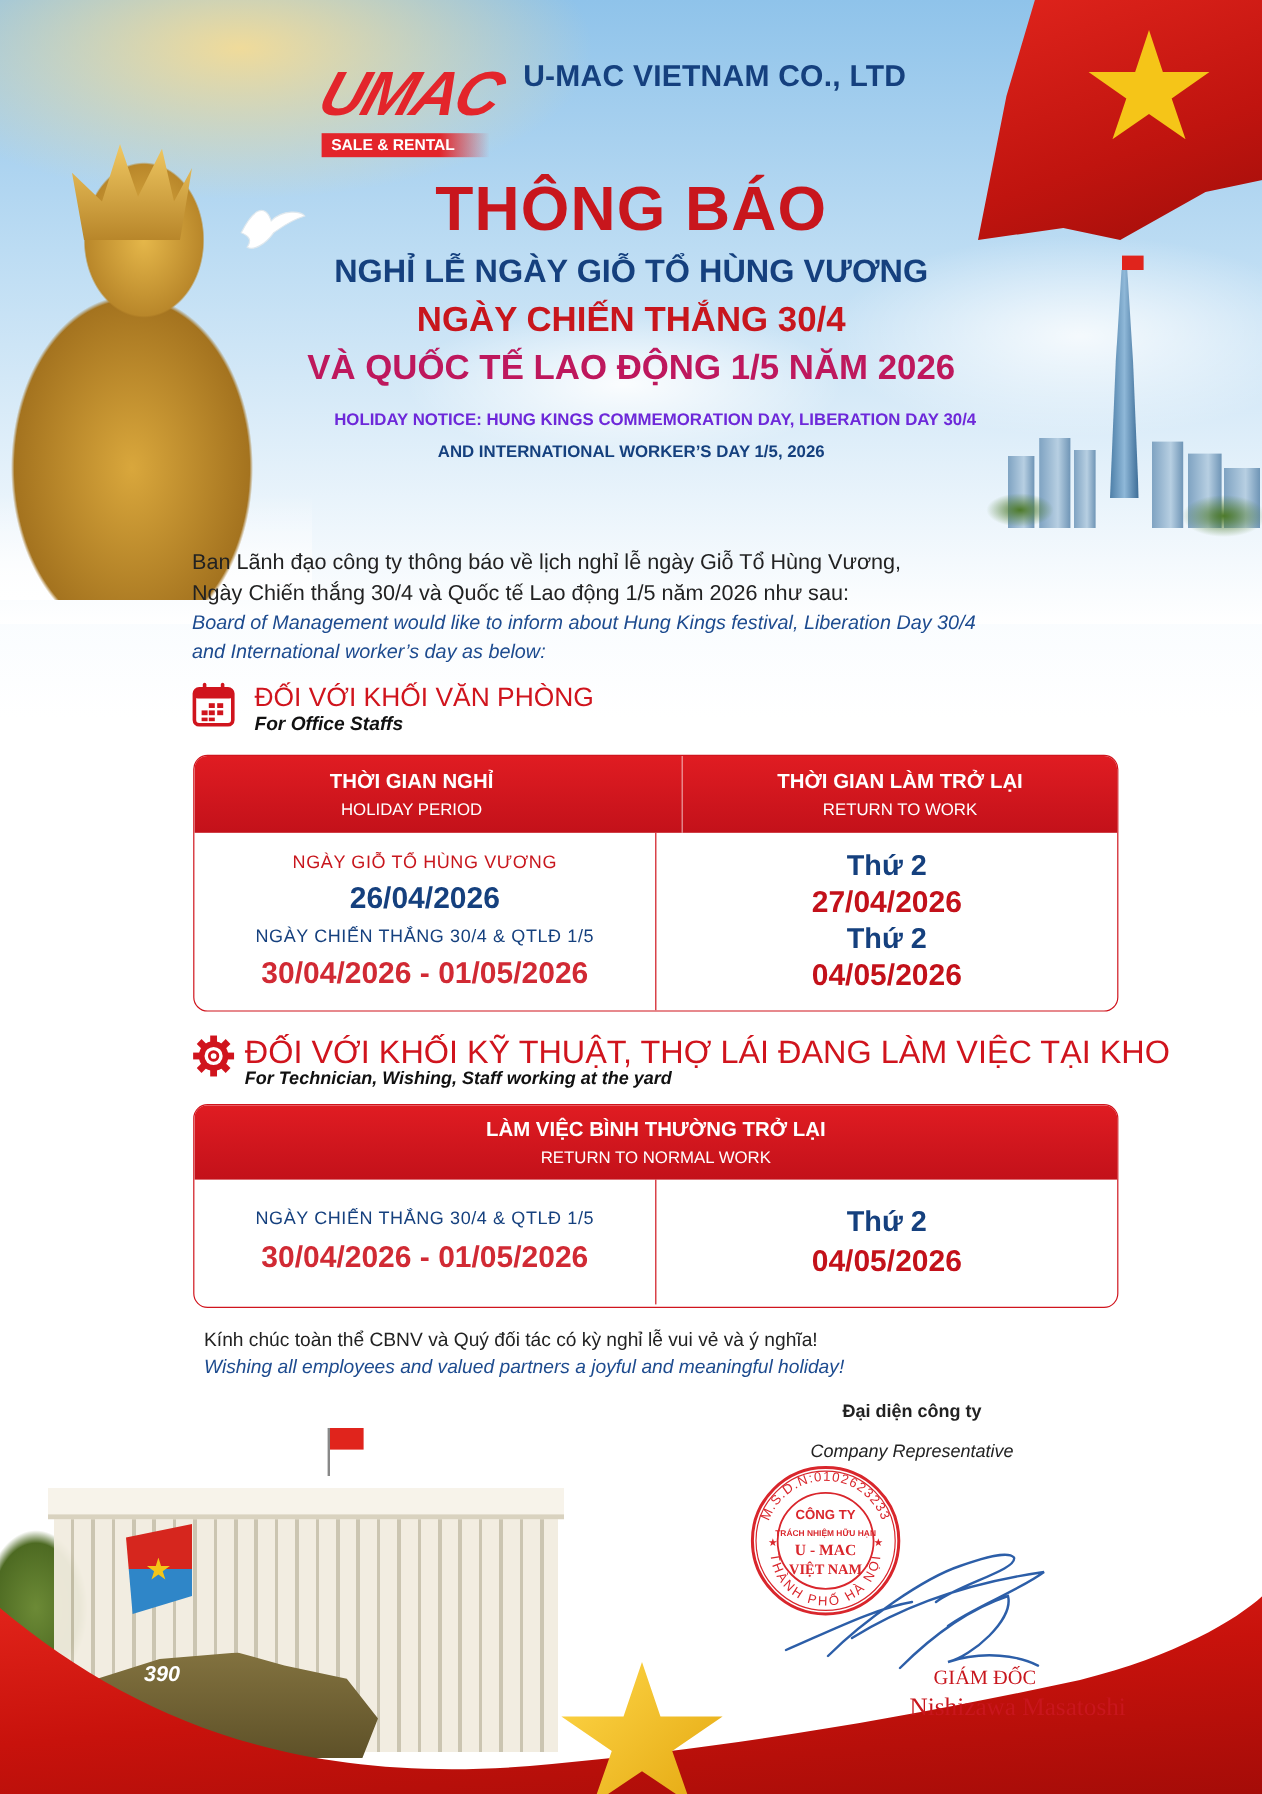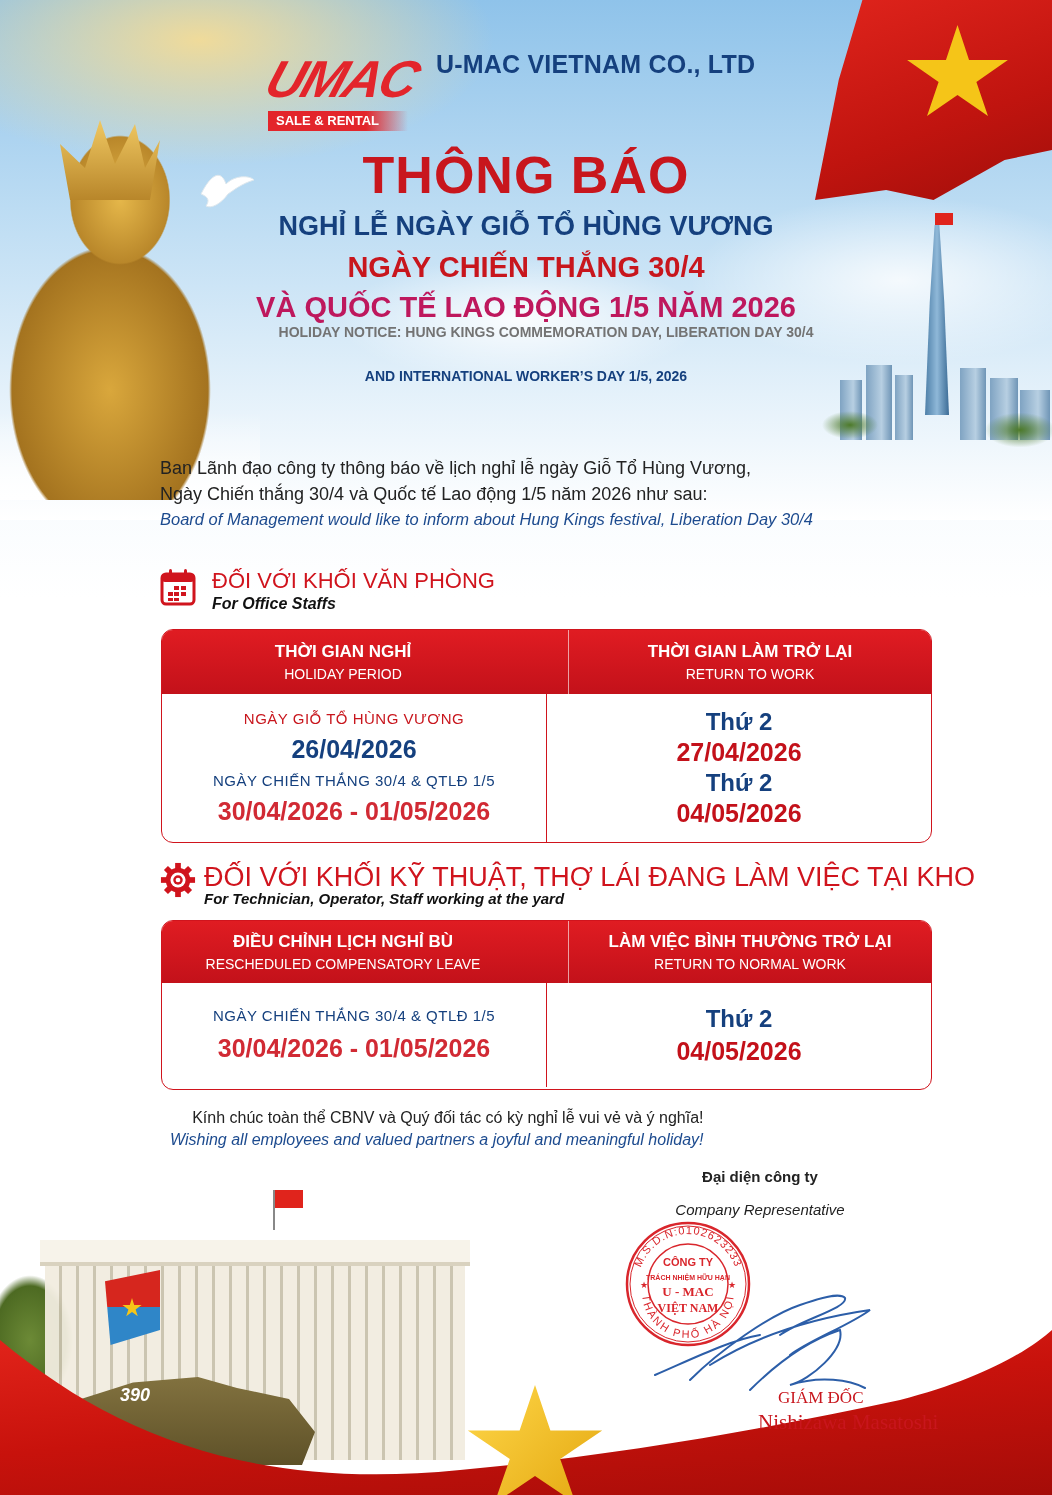--- a/index.html
+++ b/index.html
@@ -99,21 +99,21 @@
     position:absolute; left:0; top:59px; width:140px; height:20px;
     background:linear-gradient(90deg,#e3252b 70%, rgba(227,37,43,0));
     color:#fff; font-weight:bold; font-size:13px; line-height:20px; padding-left:8px;
   }
   .company { position:absolute; left:436px; top:50px; color:#15407e; font-weight:bold; font-size:25px; letter-spacing:0.2px; }
   .title-main { position:absolute; left:0; width:1052px; top:145px; text-align:center; color:#c8161d; font-weight:bold; font-size:52px; letter-spacing:1px; }
   .title-line { position:absolute; left:0; width:1052px; text-align:center; font-weight:bold; }
   .t1 { top:211px; color:#15407e; font-size:27px; }
   .t2 { top:251px; color:#c8161d; font-size:29px; }
   .t3 { top:291px; color:#be185d; font-size:29px; }
-  .t4 { top:324px; color:#737373; font-size:14px;padding-left:40px; }
+  .t4 { top:341px; color:#6d28d9; font-size:14px;padding-left:40px; }
   .t5 { top:368px; color:#15407e; font-size:14px; }
 
   .intro { position:absolute; left:160px; top:455px; width:760px; }
   .intro .vi { color:#222; font-size:18px; line-height:26px; }
   .intro .en { color:#1d4b8f; font-size:16.5px; font-style:italic; line-height:24px; }
 
   .section-head { position:absolute; left:160px; }
   .section-head .icon { position:absolute; left:0; top:0; width:36px; height:38px; }
   .section-head .h-vi { position:absolute; left:52px; top:0; color:#d0141d; font-weight:normal; font-size:22px; white-space:nowrap; }
   .section-head .h-en { position:absolute; left:52px; top:27px; color:#111; font-weight:bold; font-style:italic; font-size:16px; white-space:nowrap; }
@@ -138,21 +138,21 @@
   .tbl .body .cell { flex:1; display:flex; flex-direction:column; align-items:center; justify-content:center; }
   .tbl .body .cell + .cell { border-left:1.5px solid #d0141d; }
   .lbl-red { color:#c8161d; font-size:15px; letter-spacing:0.5px; }
   .lbl-blue { color:#15407e; font-size:15px; letter-spacing:0.5px; }
   .date-blue { color:#15407e; font-weight:bold; font-size:25px; }
   .date-red { color:#d12a34; font-weight:bold; font-size:25px; }
   .date-red2 { color:#c3111a; font-weight:bold; font-size:25px; }
   .thu { color:#15407e; font-weight:bold; font-size:24px; }
 
   .wish { position:absolute; left:170px; top:1106px; }
-  .wish .vi { color:#222; font-size:16px; line-height:23px;text-align:right; }
+  .wish .vi { color:#222; font-size:16px; line-height:23px; }
   .wish .en { color:#1d4b8f; font-size:16px; font-style:italic; line-height:22px; }
 
   .rep { position:absolute; left:600px; top:1168px; width:320px; text-align:center; }
   .rep .vi { color:#222; font-weight:bold; font-size:15px; }
   .rep .en { color:#222; font-style:italic; font-size:15px; margin-top:16px; }
 
   .stamp { position:absolute; left:624px; top:1220px; width:128px; height:128px; }
   .signature { position:absolute; left:650px; top:1280px; width:230px; height:120px; }
   .director { position:absolute; left:778px; top:1388px; color:#c8161d; font-family:"Liberation Serif", serif; font-size:17px; }
   .director-name { position:absolute; left:758px; top:1410px; color:#c8161d; font-family:"Liberation Serif", serif; font-weight:normal; font-size:21px; }
@@ -205,20 +205,21 @@
 <div class="title-line t1">NGHỈ LỄ NGÀY GIỖ TỔ HÙNG VƯƠNG</div>
 <div class="title-line t2">NGÀY CHIẾN THẮNG 30/4</div>
 <div class="title-line t3">VÀ QUỐC TẾ LAO ĐỘNG 1/5 NĂM 2026</div>
 <div class="title-line t4">HOLIDAY NOTICE: HUNG KINGS COMMEMORATION DAY, LIBERATION DAY 30/4</div>
 <div class="title-line t5">AND INTERNATIONAL WORKER’S DAY 1/5, 2026</div>
 
 <div class="intro">
   <div class="vi">Ban Lãnh đạo công ty thông báo về lịch nghỉ lễ ngày Giỗ Tổ Hùng Vương,</div>
   <div class="vi">Ngày Chiến thắng 30/4 và Quốc tế Lao động 1/5 năm 2026 như sau:</div>
   <div class="en">Board of Management would like to inform about Hung Kings festival, Liberation Day 30/4</div>
+  <div class="en">and International worker’s day as below:</div>
 </div>
 
 <div class="section-head sec1">
   <svg class="icon" viewBox="0 0 36 38">
     <rect x="2" y="6" width="32" height="30" rx="4" fill="none" stroke="#d0141d" stroke-width="3"></rect>
     <rect x="2" y="6" width="32" height="8" rx="3" fill="#d0141d"></rect>
     <rect x="9" y="1" width="3" height="9" rx="1.5" fill="#d0141d"></rect>
     <rect x="24" y="1" width="3" height="9" rx="1.5" fill="#d0141d"></rect>
     <rect x="14" y="18" width="5" height="4" fill="#d0141d"></rect>
     <rect x="21" y="18" width="5" height="4" fill="#d0141d"></rect>
@@ -270,29 +271,25 @@
       <rect x="16" y="1" width="6" height="7" transform="rotate(45 19 19)"></rect>
       <rect x="16" y="30" width="6" height="7" transform="rotate(45 19 19)"></rect>
       <rect x="1" y="16" width="7" height="6" transform="rotate(45 19 19)"></rect>
       <rect x="30" y="16" width="7" height="6" transform="rotate(45 19 19)"></rect>
     </g>
     <circle cx="19" cy="19" r="8" fill="#fff"></circle>
     <circle cx="19" cy="19" r="5" fill="#d0141d"></circle>
     <circle cx="19" cy="19" r="2.5" fill="#fff"></circle>
   </svg>
   <div class="h-vi">ĐỐI VỚI KHỐI KỸ THUẬT, THỢ LÁI ĐANG LÀM VIỆC TẠI KHO</div>
-  <div class="h-en">For Technician, Operator, Staff working at the yard</div>
+  <div class="h-en">For Technician, Wishing, Staff working at the yard</div>
 </div>
 
 <div class="tbl tbl2">
   <div class="hdr">
-    <div class="cell">
-      <div class="h1">ĐIỀU CHỈNH LỊCH NGHỈ BÙ</div>
-      <div class="h2">RESCHEDULED COMPENSATORY LEAVE</div>
-    </div>
     <div class="cell">
       <div class="h1">LÀM VIỆC BÌNH THƯỜNG TRỞ LẠI</div>
       <div class="h2">RETURN TO NORMAL WORK</div>
     </div>
   </div>
   <div class="body">
     <div class="cell">
       <div class="lbl-blue">NGÀY CHIẾN THẮNG 30/4 &amp; QTLĐ 1/5</div>
       <div class="date-red" style="margin-top:10px;">30/04/2026 - 01/05/2026</div>
     </div>

